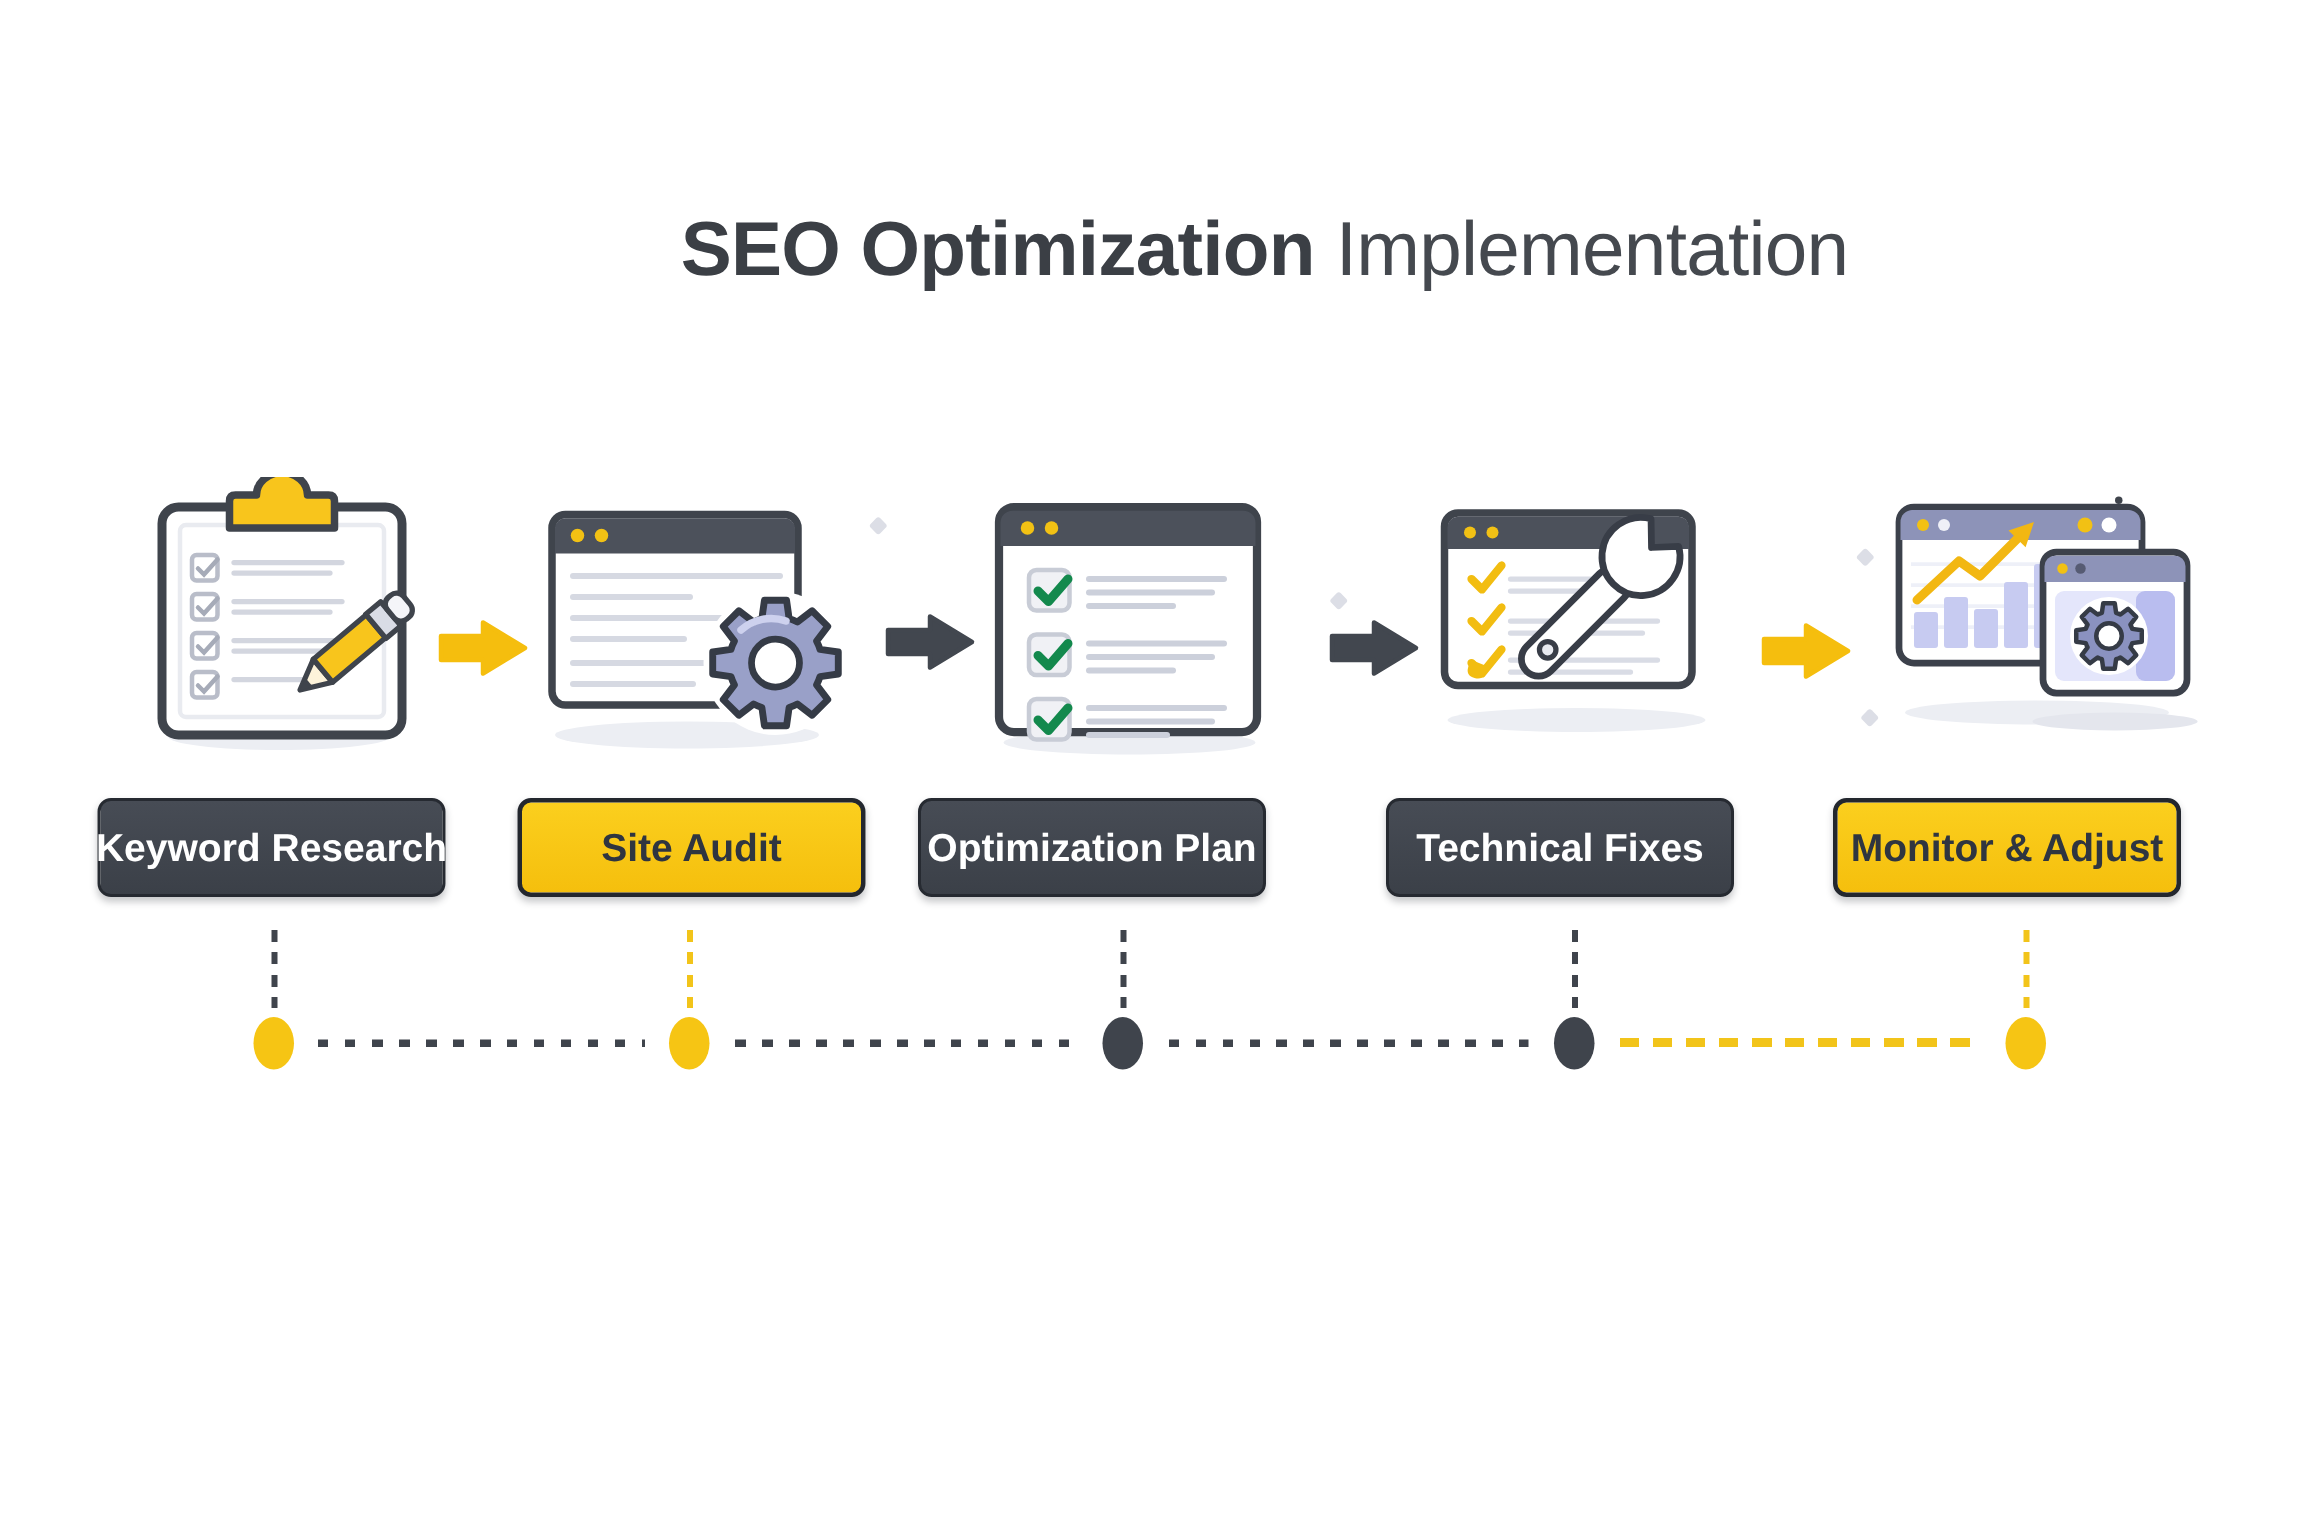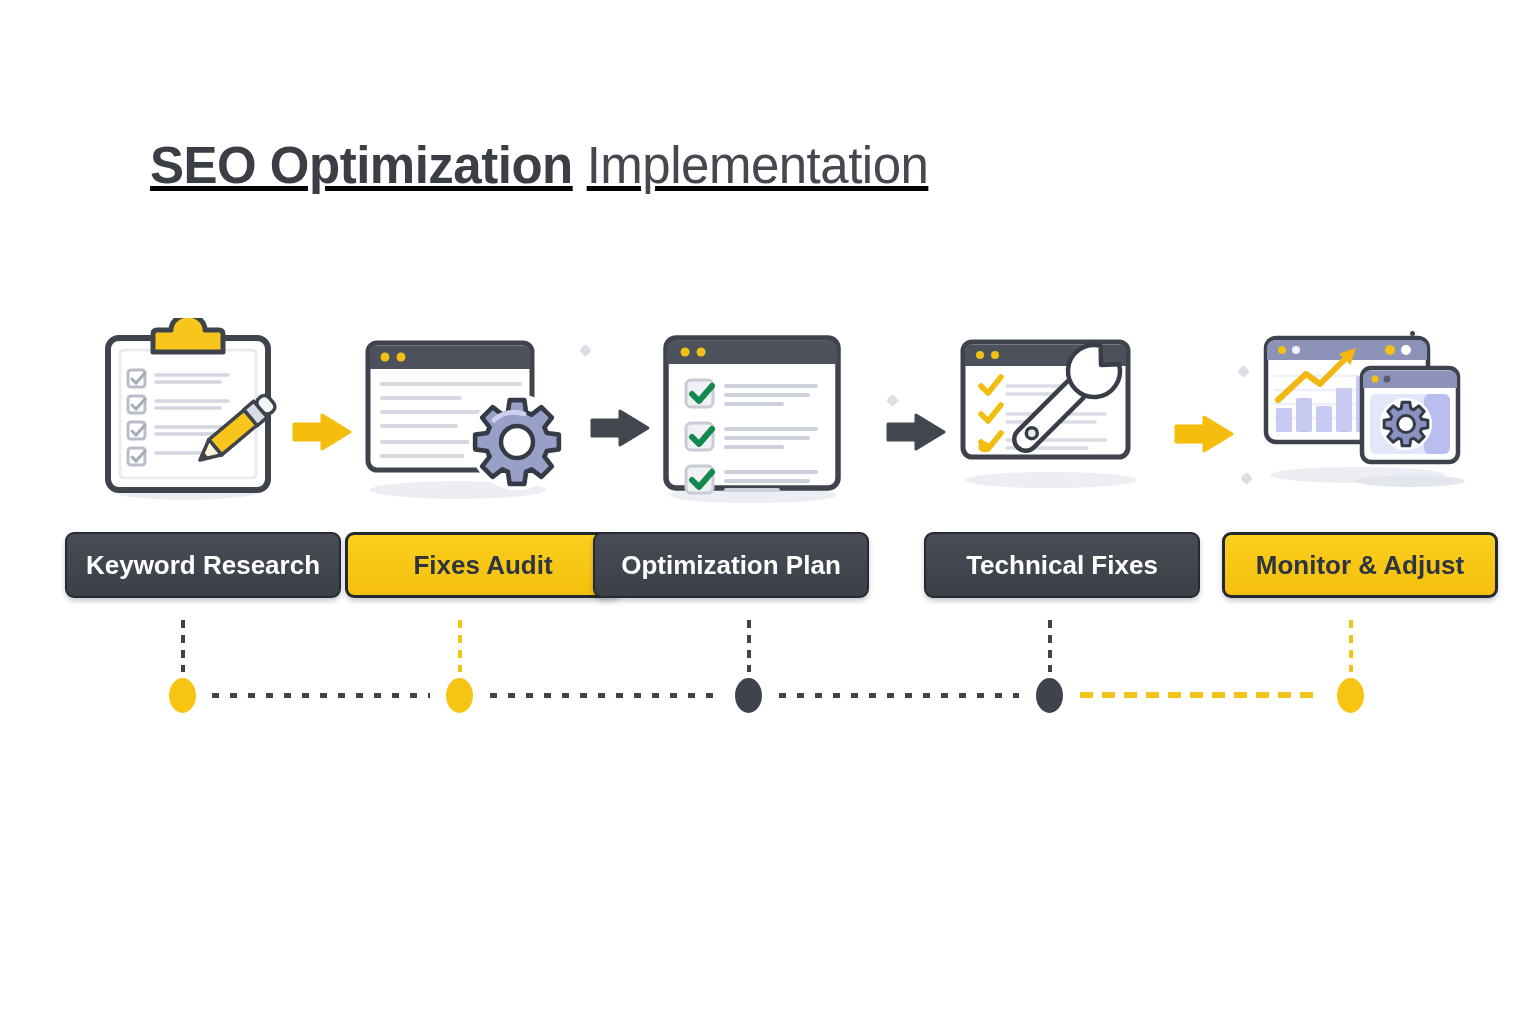--- a/index.html
+++ b/index.html
@@ -5,30 +5,29 @@
   html,body{margin:0;padding:0;}
   body{
     width:1536px;height:1024px;position:relative;overflow:hidden;
     background:#ffffff;
     font-family:"Liberation Sans", sans-serif;
   }
 
   
   .title{
     position:absolute;left:150px;right:0;top:136px;
-    text-align:left;font-size:51px;letter-spacing:-0.5px;
+    text-align:center;font-size:51px;letter-spacing:-0.5px;
     white-space:nowrap;
-    text-decoration:underline;
   }
   .title .bold{font-weight:700;color:#3b3f45;}
   .title .light{font-weight:300;color:#45494f;margin-left:14px;}
 
   
   .label{
-    position:absolute;top:532px;width:276px;height:66px;
+    position:absolute;top:532px;width:232px;height:66px;
     border-radius:9px;display:flex;align-items:center;justify-content:center;
     font-size:26px;font-weight:700;box-sizing:border-box;
     box-shadow:0 3px 5px rgba(40,44,52,.25);
     white-space:nowrap;
   }
   .label.v-dark{background:linear-gradient(#474c55,#3b4048);color:#ffffff;border:2px solid #262a31;}
   .label.v-yellow{background:linear-gradient(#fbcf1e,#f5bf0d);color:#2f3540;border:3px solid #23272e;}
 
   
   .arrow{position:absolute;width:62px;height:42px;}
@@ -225,22 +224,22 @@
       <path d="M2,13 H30 V4 L58,21 L30,38 V29 H2 Z" stroke-width="3" stroke-linejoin="round"></path>
     </svg>
 </div>
 <div class="arrow v-yellow" style="left:1174px;top:413px">
   <svg width="62" height="42" viewBox="0 0 62 42">
       <path d="M2,13 H30 V4 L58,21 L30,38 V29 H2 Z" stroke-width="3" stroke-linejoin="round"></path>
     </svg>
 </div>
 
 <div class="label v-dark" style="left:65px">Keyword Research</div>
-<div class="label v-yellow" style="left:345px">Fixes Audit</div>
-<div class="label v-dark" style="left:593px">Optimization Plan</div>
+<div class="label v-yellow" style="left:345px">Site Audit</div>
+<div class="label v-dark" style="left:612px">Optimization Plan</div>
 <div class="label v-dark" style="left:924px">Technical Fixes</div>
 <div class="label v-yellow" style="left:1222px">Monitor &amp; Adjust</div>
 
 <div class="vline v-dark" style="left:181px"></div>
 <div class="vline v-yellow" style="left:458px"></div>
 <div class="vline v-dark" style="left:747px"></div>
 <div class="vline v-dark" style="left:1048px"></div>
 <div class="vline v-yellow" style="left:1349px"></div>
 
 <div class="hseg v-dark" style="left:212px;width:218px"></div>

